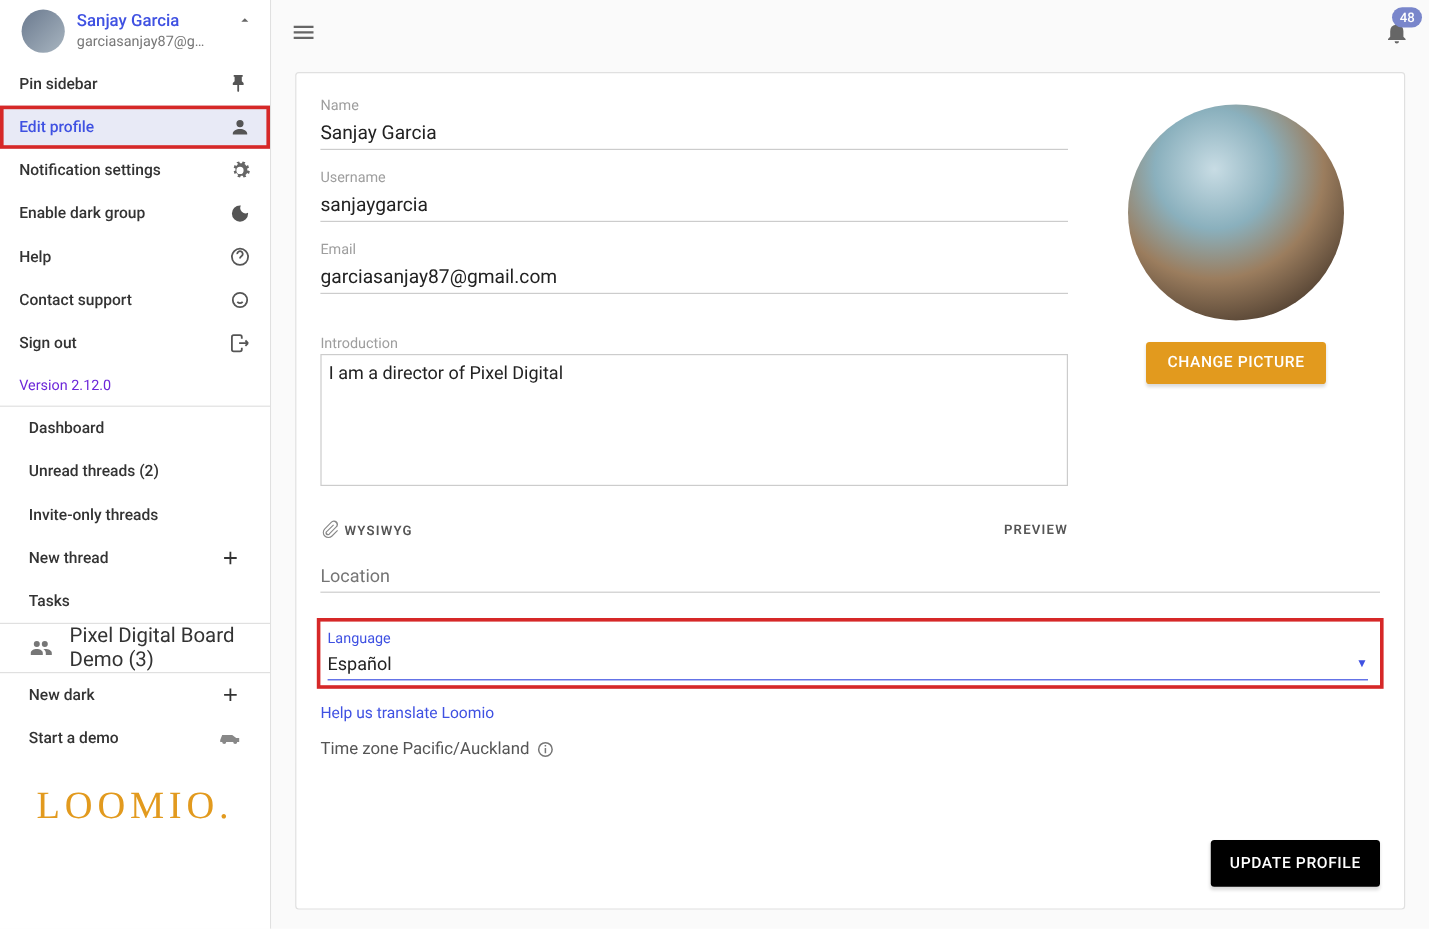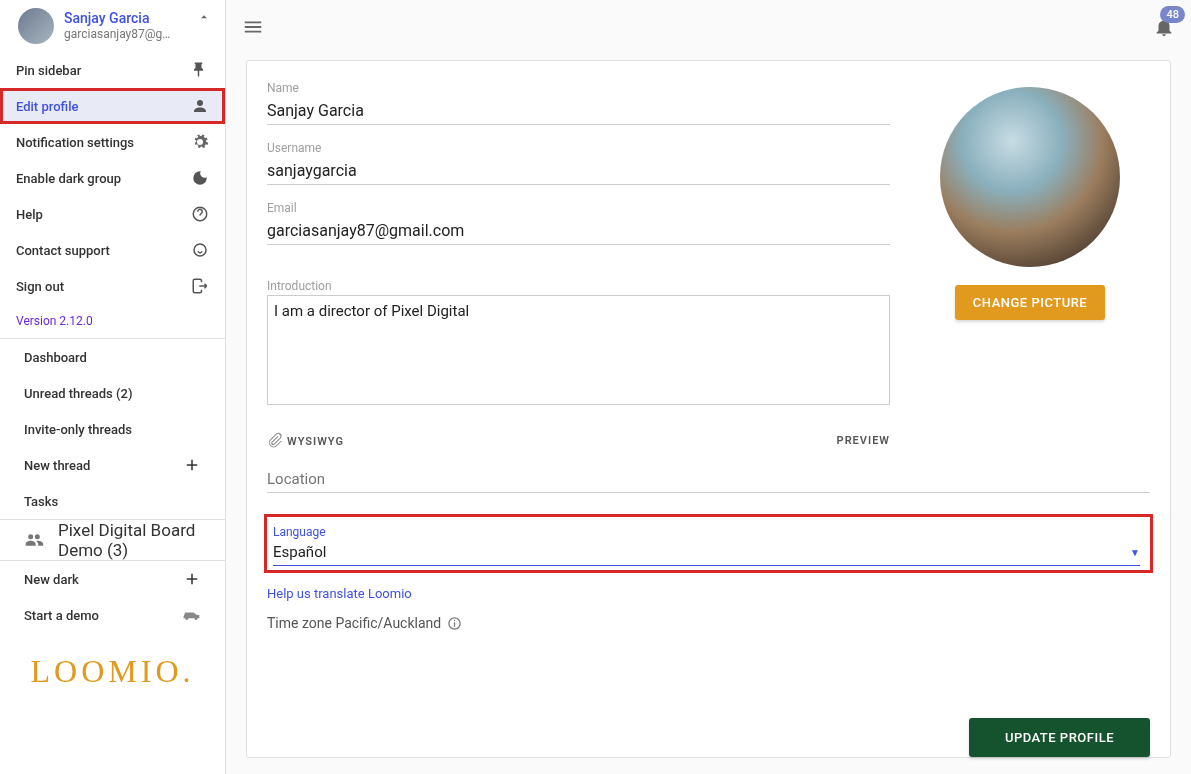--- a/index.html
+++ b/index.html
@@ -41,21 +41,21 @@
 .loc-input{width:100%;border:0;border-bottom:1px solid #ccc;font-size:15px;padding:4px 0;outline:none;color:#888}
 .lang-box{margin-top:24px;position:relative;outline:3px solid #d62828;padding:6px 10px 4px 6px}
 .lang-label{font-size:12px;color:#3f51e2}
 .lang-select{width:100%;border:0;border-bottom:1px solid #3f51e2;font-size:15px;padding:4px 0;outline:none;color:#222;display:flex;justify-content:space-between;align-items:center;cursor:pointer}
 .caret{color:#3f51e2;font-size:10px}
 .link{color:#3f51e2;font-size:13px;margin-top:16px;display:inline-block;cursor:pointer}
 .tz{font-size:14px;color:#555;margin-top:14px;display:flex;align-items:center;gap:6px}
 .profile-pic{width:180px;height:180px;border-radius:50%;background:radial-gradient(circle at 40% 30%,#c8dce4,#8ab0bd 30%,#9b7d5e 55%,#3b2e24 90%);margin-top:6px}
 .btn{border:0;cursor:pointer;font-weight:500;letter-spacing:.5px;border-radius:3px;font-size:13px}
 .btn-change{background:#e29a1e;color:#fff;padding:10px 18px;margin-top:18px;box-shadow:0 2px 3px rgba(0,0,0,.15)}
-.btn-update{background:#14532d;color:#fff;padding:12px 36px;position:absolute;right:20px;bottom:0;box-shadow:0 2px 3px rgba(0,0,0,.15)}
+.btn-update{background:#000000;color:#fff;padding:12px 16px;position:absolute;right:20px;bottom:18px;box-shadow:0 2px 3px rgba(0,0,0,.15)}
 svg{display:block}
 </style>
 </head>
 <body>
 
 <div class="layout">
   <aside class="sidebar">
     <div class="user-block">
       <div class="avatar-sm"></div>
       <div style="overflow:hidden">

